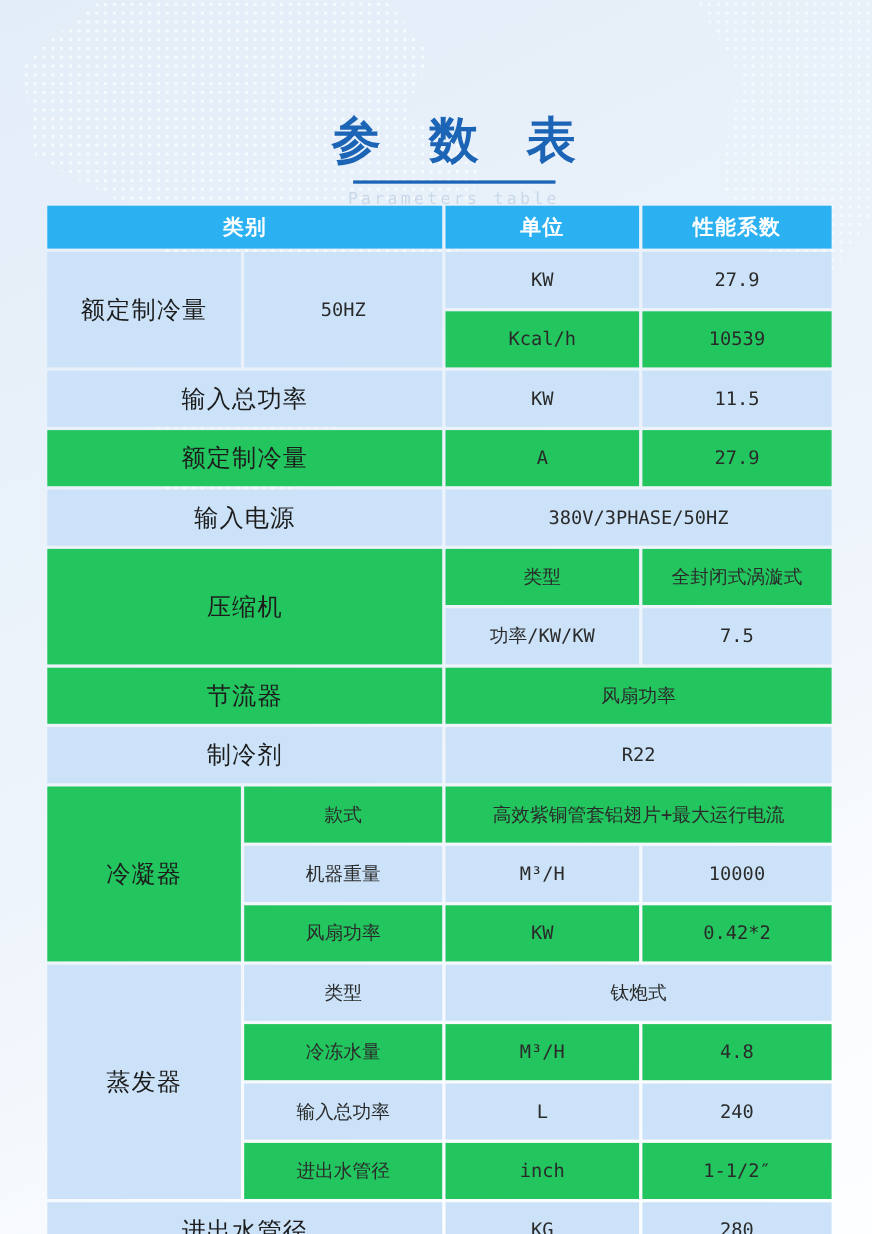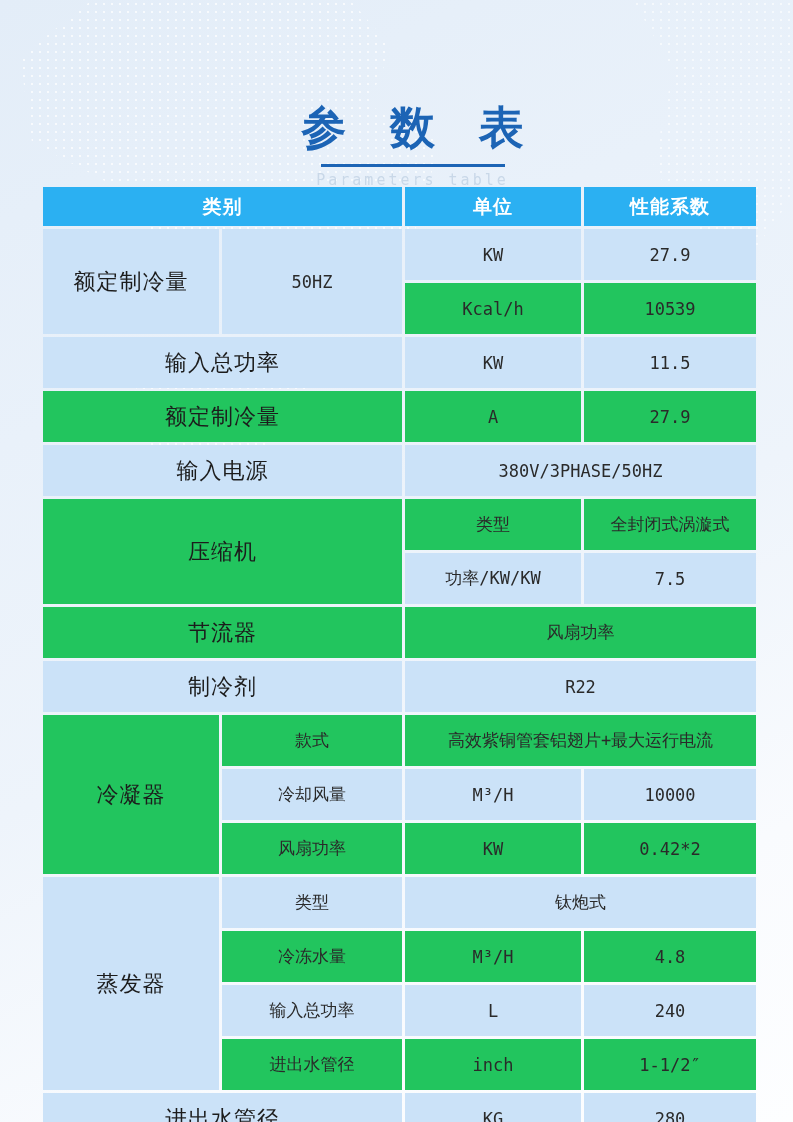--- a/index.html
+++ b/index.html
@@ -138,21 +138,21 @@
     <td class="cat dark" colspan="2">制冷剂</td>
     <td class="mono dark" colspan="2">R22</td>
   </tr>
 
   <tr>
     <td class="cat light" rowspan="3">冷凝器</td>
     <td class="mono light">款式</td>
     <td class="mono light" colspan="2">高效紫铜管套铝翅片+最大运行电流</td>
   </tr>
   <tr>
-    <td class="mono dark">冷却风量</td>
+    <td class="mono dark">机器重量</td>
     <td class="mono dark">M³/H</td>
     <td class="mono dark">10000</td>
   </tr>
   <tr>
     <td class="mono light">风扇功率</td>
     <td class="mono light">KW</td>
     <td class="mono light">0.42*2</td>
   </tr>
 
   <tr>

